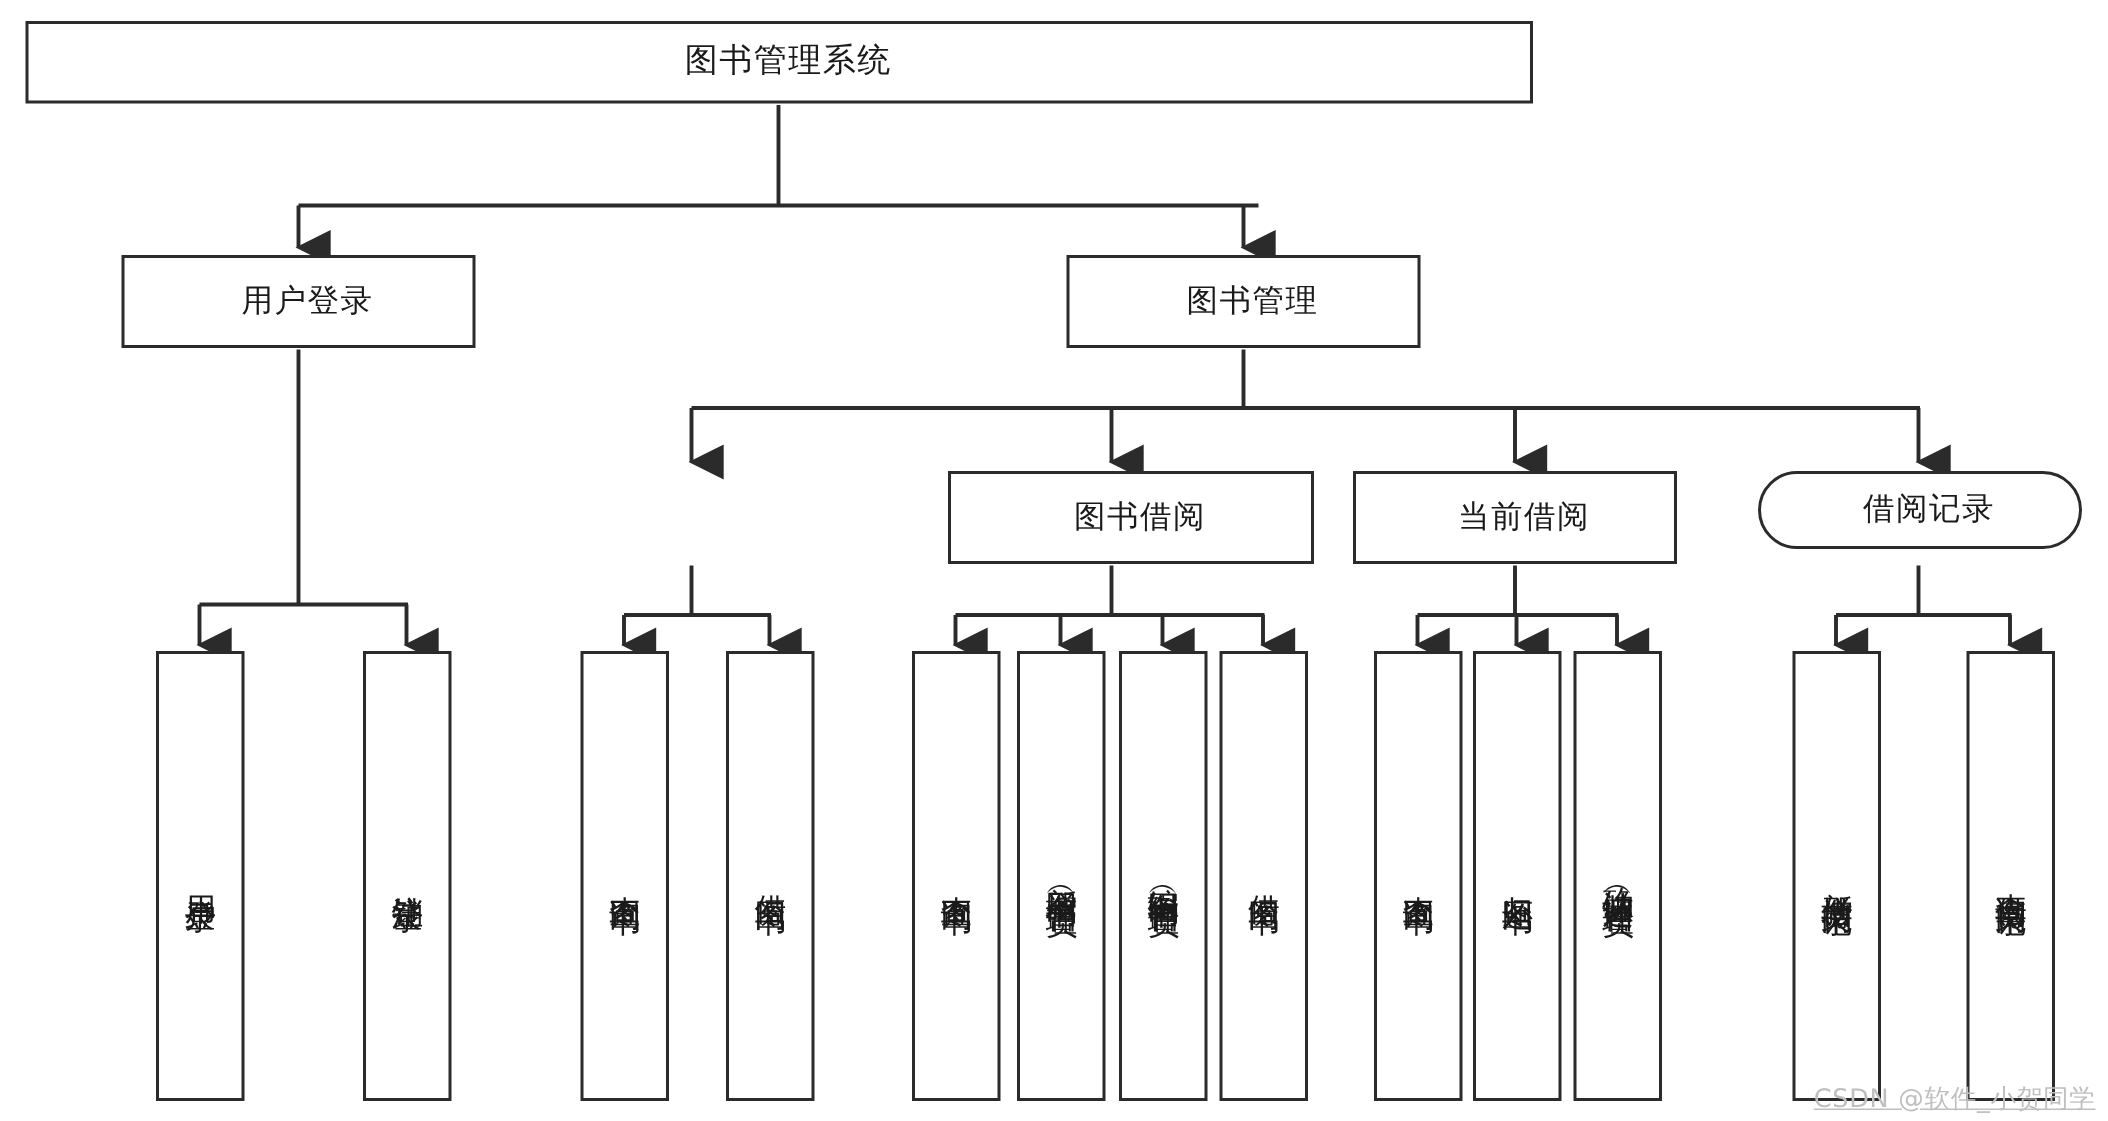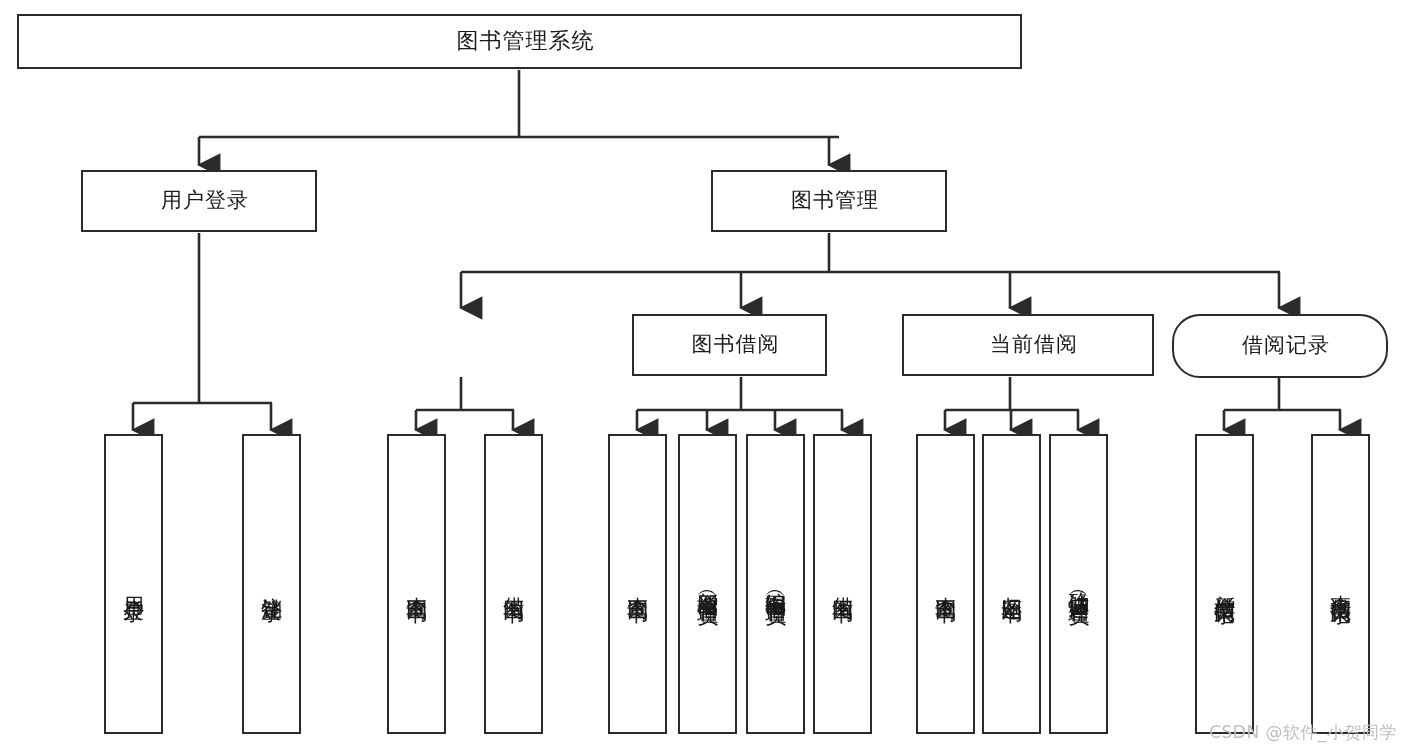--- a/index.html
+++ b/index.html
@@ -60,20 +60,21 @@
   }
   .arrowhead { fill: #2b2b2b; }
   .watermark {
     position: absolute;
     right: 8px;
     bottom: 3px;
     font-size: 17px;
     color: #bfbfbf;
     white-space: nowrap;
     letter-spacing: 0.5px;
+    text-decoration: underline;
   }
 </style>
 </head>
 <body>
 
 <div id="canvas">
 
   <svg class="wires" viewBox="0 0 1405 747">
     <defs>
       <marker id="ah" viewBox="0 0 12 12" refX="6" refY="11" markerWidth="9" markerHeight="11" orient="auto">
@@ -131,29 +132,29 @@
 
   <div class="node node-h" style="left:81px; top:170px; width:236px; height:62px;">
     <span>用户登录</span>
   </div>
 
   <div class="node node-h" style="left:711px; top:170px; width:236px; height:62px;">
     <span>图书管理</span>
   </div>
 
 
-  <div class="node node-h" style="left:632px; top:314px; width:195px; height:62px;">
+  <div class="node node-h" style="left:632px; top:314px; width:244px; height:62px;">
     <span>图书借阅</span>
   </div>
 
-  <div class="node node-h" style="left:902px; top:314px; width:252px; height:62px;">
+  <div class="node node-h" style="left:902px; top:314px; width:216px; height:62px;">
     <span>当前借阅</span>
   </div>
 
-  <div class="node node-h" style="left:1172px; top:314px; width:216px; height:64px;border-radius:28px;">
+  <div class="node node-h" style="left:1172px; top:314px; width:216px; height:52px;border-radius:28px;">
     <span>借阅记录</span>
   </div>
 
   <div class="node node-v" style="left:104px; top:434px; width:59px; height:300px;">
     <span>用户登录</span>
   </div>
   <div class="node node-v" style="left:242px; top:434px; width:59px; height:300px;">
     <span>注销登录</span>
   </div>
 

